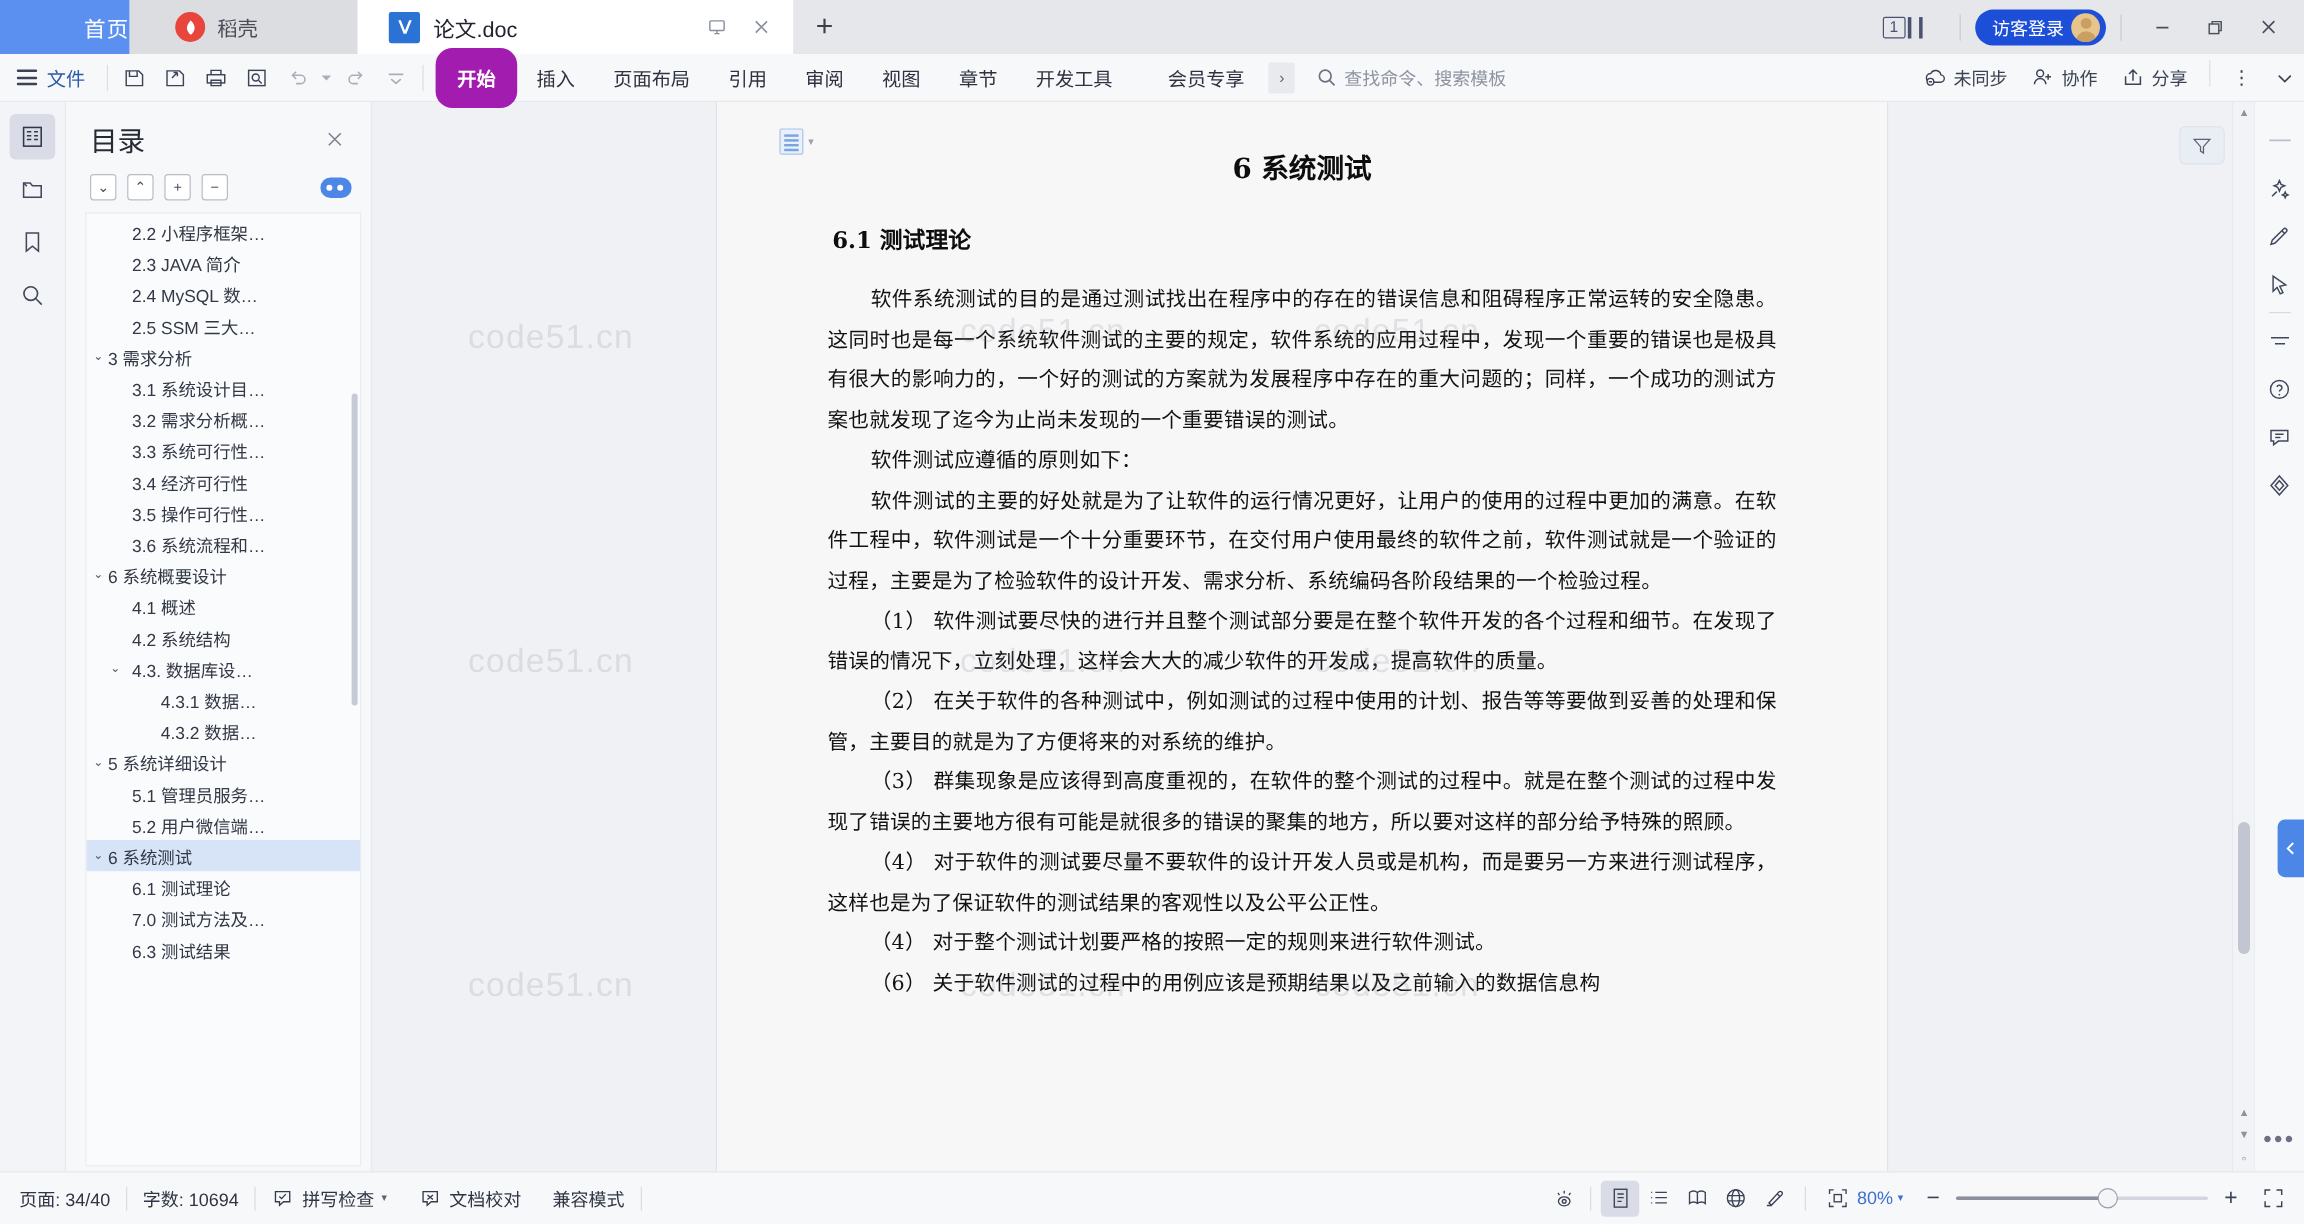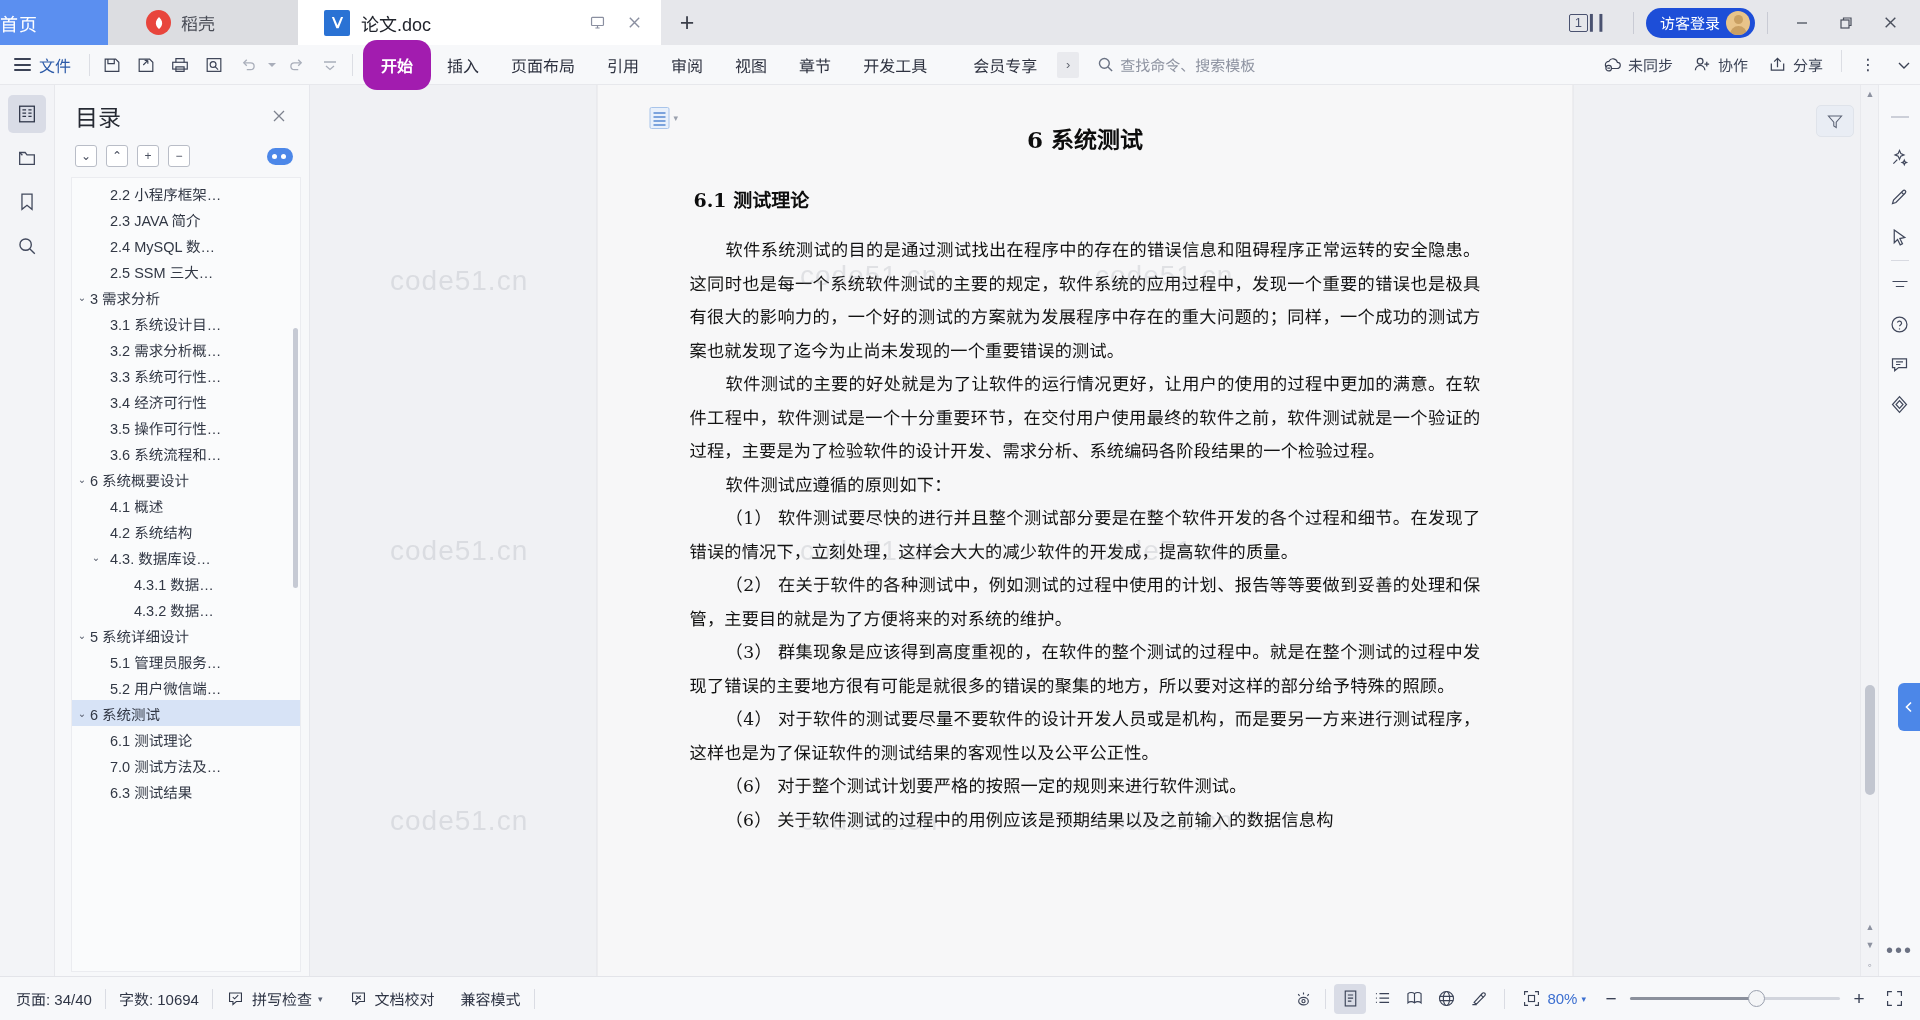--- a/index.html
+++ b/index.html
@@ -12,21 +12,21 @@
   }
   .app { width: 1920px; height: 1020px; display: flex; flex-direction: column; position: relative; }
 
   
   .tabbar {
     height: 45px; background: #e6e7eb; display: flex; align-items: stretch;
     flex: 0 0 45px; position: relative;
   }
   .tab-home {
     width: 108px; background: #5b8ff0; color: #fff; display: flex;
-    align-items: center; justify-content: flex-start; font-size: 18px; letter-spacing: 1px;
+    align-items: center; justify-content: flex-end; font-size: 18px; letter-spacing: 1px;
   }
   .tab-docer {
     width: 190px; background: #dcdde1; display: flex; align-items: center;
     gap: 10px; padding-left: 38px; color: #4a4d57; font-size: 17px;
   }
   .docer-icon {
     width: 25px; height: 25px; border-radius: 50%; background: #e8453c;
     display: flex; align-items: center; justify-content: center; color: #fff;
     font-size: 15px; font-weight: bold; flex: 0 0 25px;
   }
@@ -590,27 +590,27 @@
     <div class="docarea">
       <div class="page">
         <div class="page-inner">
           <div class="fmt-badge">
             <span class="sq"></span>
             <span class="car">▾</span>
           </div>
           <div class="doc-h1">6  系统测试</div>
           <div class="doc-h2">6.1  测试理论</div>
           <div class="doc-p ind">软件系统测试的目的是通过测试找出在程序中的存在的错误信息和阻碍程序正常运转的安全隐患。这同时也是每一个系统软件测试的主要的规定，软件系统的应用过程中，发现一个重要的错误也是极具有很大的影响力的，一个好的测试的方案就为发展程序中存在的重大问题的；同样，一个成功的测试方案也就发现了迄今为止尚未发现的一个重要错误的测试。</div>
+          <div class="doc-p ind">软件测试应遵循的原则如下：</div>
           <div class="doc-p ind">软件测试的主要的好处就是为了让软件的运行情况更好，让用户的使用的过程中更加的满意。在软件工程中，软件测试是一个十分重要环节，在交付用户使用最终的软件之前，软件测试就是一个验证的过程，主要是为了检验软件的设计开发、需求分析、系统编码各阶段结果的一个检验过程。</div>
-          <div class="doc-p ind">软件测试应遵循的原则如下：</div>
           <div class="doc-p ind">（1） 软件测试要尽快的进行并且整个测试部分要是在整个软件开发的各个过程和细节。在发现了错误的情况下，立刻处理，这样会大大的减少软件的开发成，提高软件的质量。</div>
           <div class="doc-p ind">（2） 在关于软件的各种测试中，例如测试的过程中使用的计划、报告等等要做到妥善的处理和保管，主要目的就是为了方便将来的对系统的维护。</div>
           <div class="doc-p ind">（3） 群集现象是应该得到高度重视的，在软件的整个测试的过程中。就是在整个测试的过程中发现了错误的主要地方很有可能是就很多的错误的聚集的地方，所以要对这样的部分给予特殊的照顾。</div>
           <div class="doc-p ind">（4） 对于软件的测试要尽量不要软件的设计开发人员或是机构，而是要另一方来进行测试程序，这样也是为了保证软件的测试结果的客观性以及公平公正性。</div>
-          <div class="doc-p ind">（6） 对于整个测试计划要严格的按照一定的规则来进行软件测试。</div>
+          <div class="doc-p ind">（4） 对于整个测试计划要严格的按照一定的规则来进行软件测试。</div>
           <div class="doc-p ind">（6） 关于软件测试的过程中的用例应该是预期结果以及之前输入的数据信息构</div>
         </div>
       </div>
     <div class="wm" style="left: 80px; top: 180px;">code51.cn</div>
         <div class="wm" style="left: 490px; top: 175px;">code51.cn</div>
         <div class="wm" style="left: 785px; top: 175px;">code51.cn</div>
         <div class="wm" style="left: 80px; top: 450px;">code51.cn</div>
         <div class="wm" style="left: 490px; top: 450px;">code51.cn</div>
         <div class="wm" style="left: 785px; top: 450px;">code51.cn</div>
         <div class="wm" style="left: 80px; top: 720px;">code51.cn</div>

